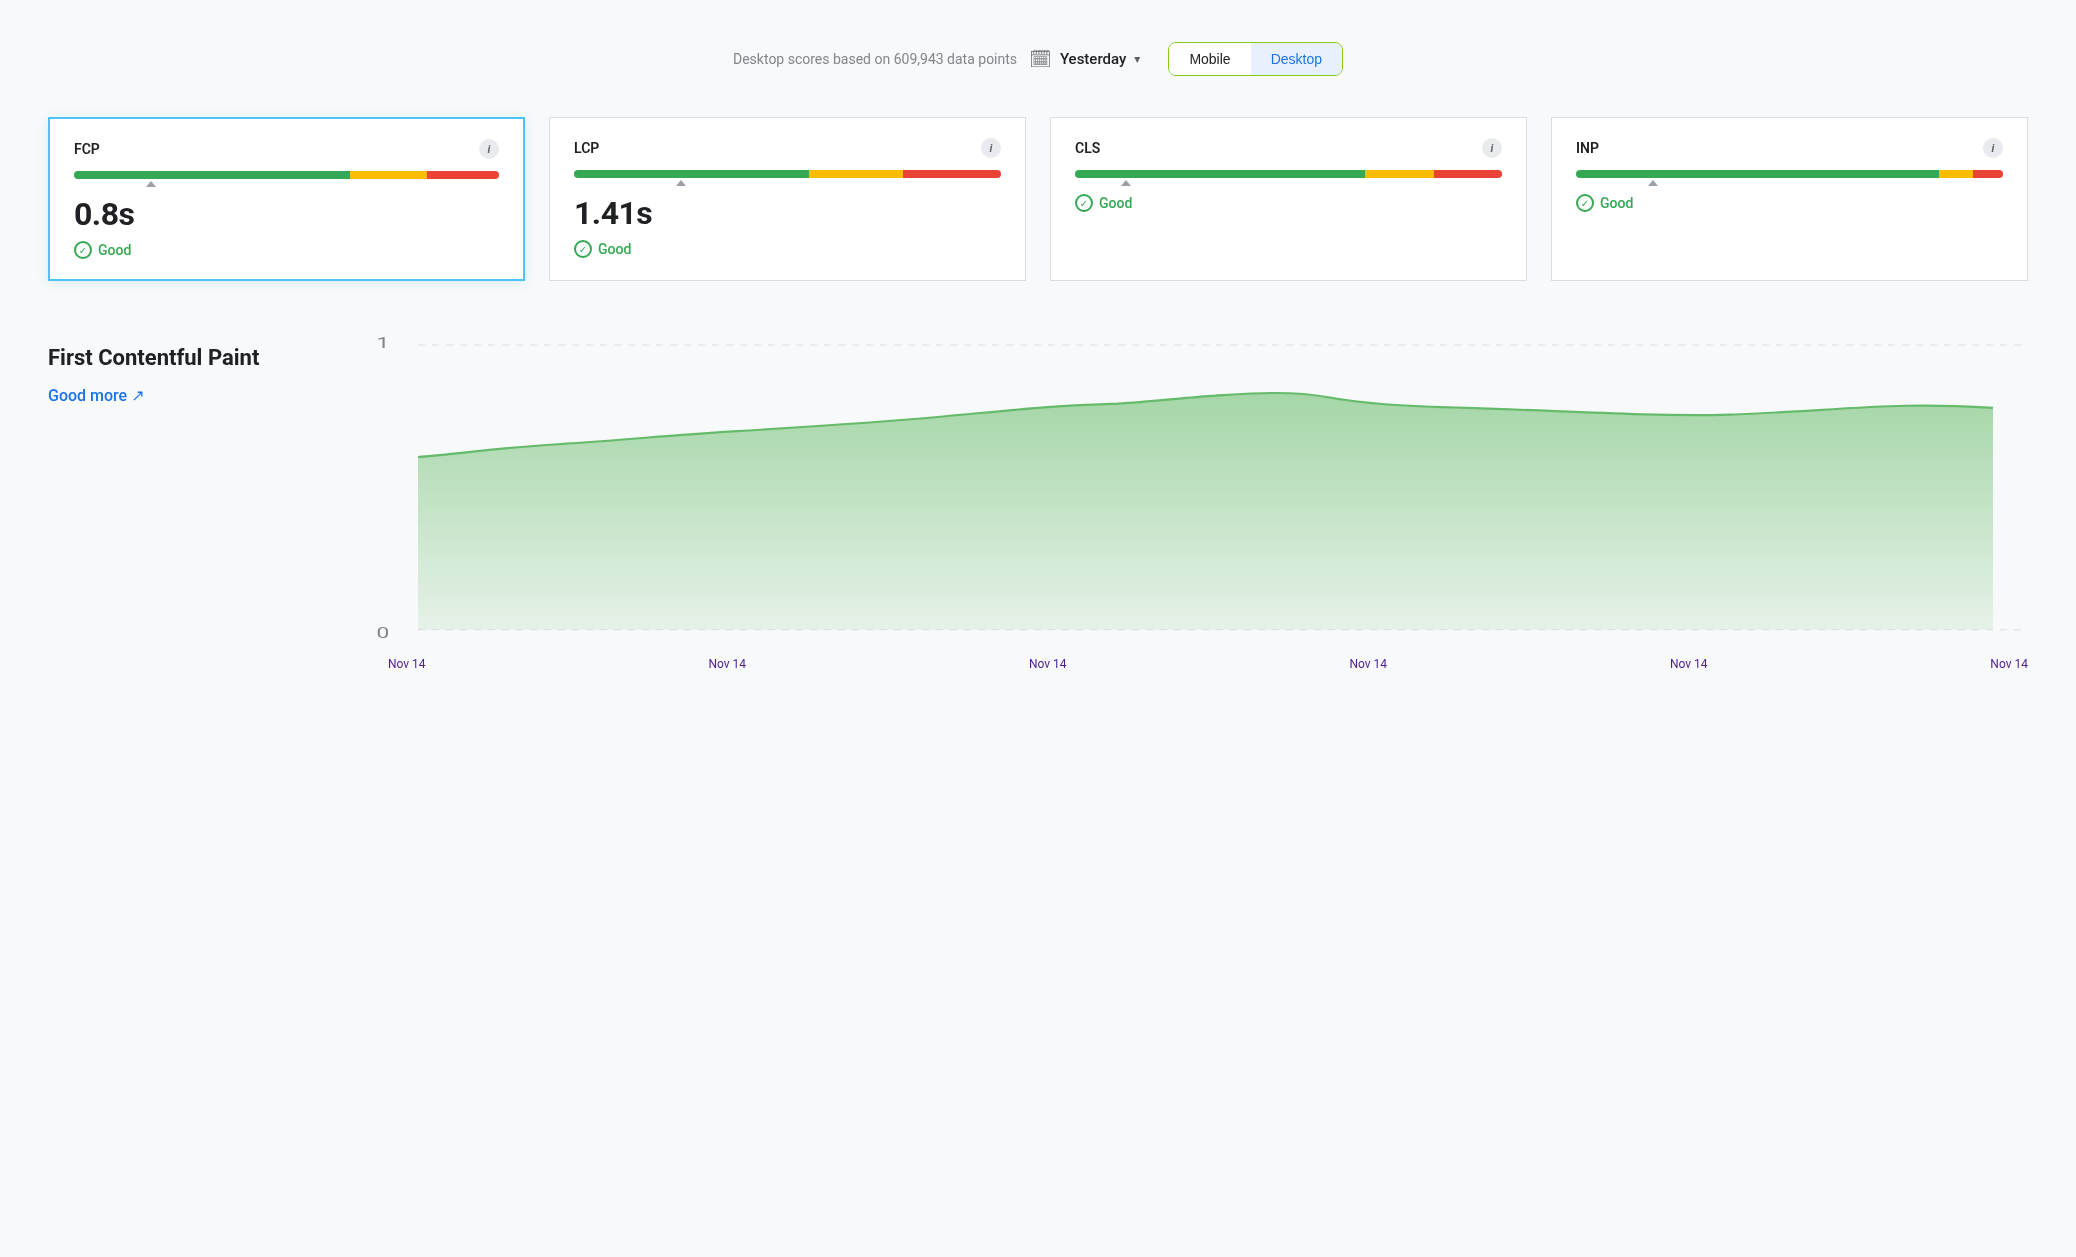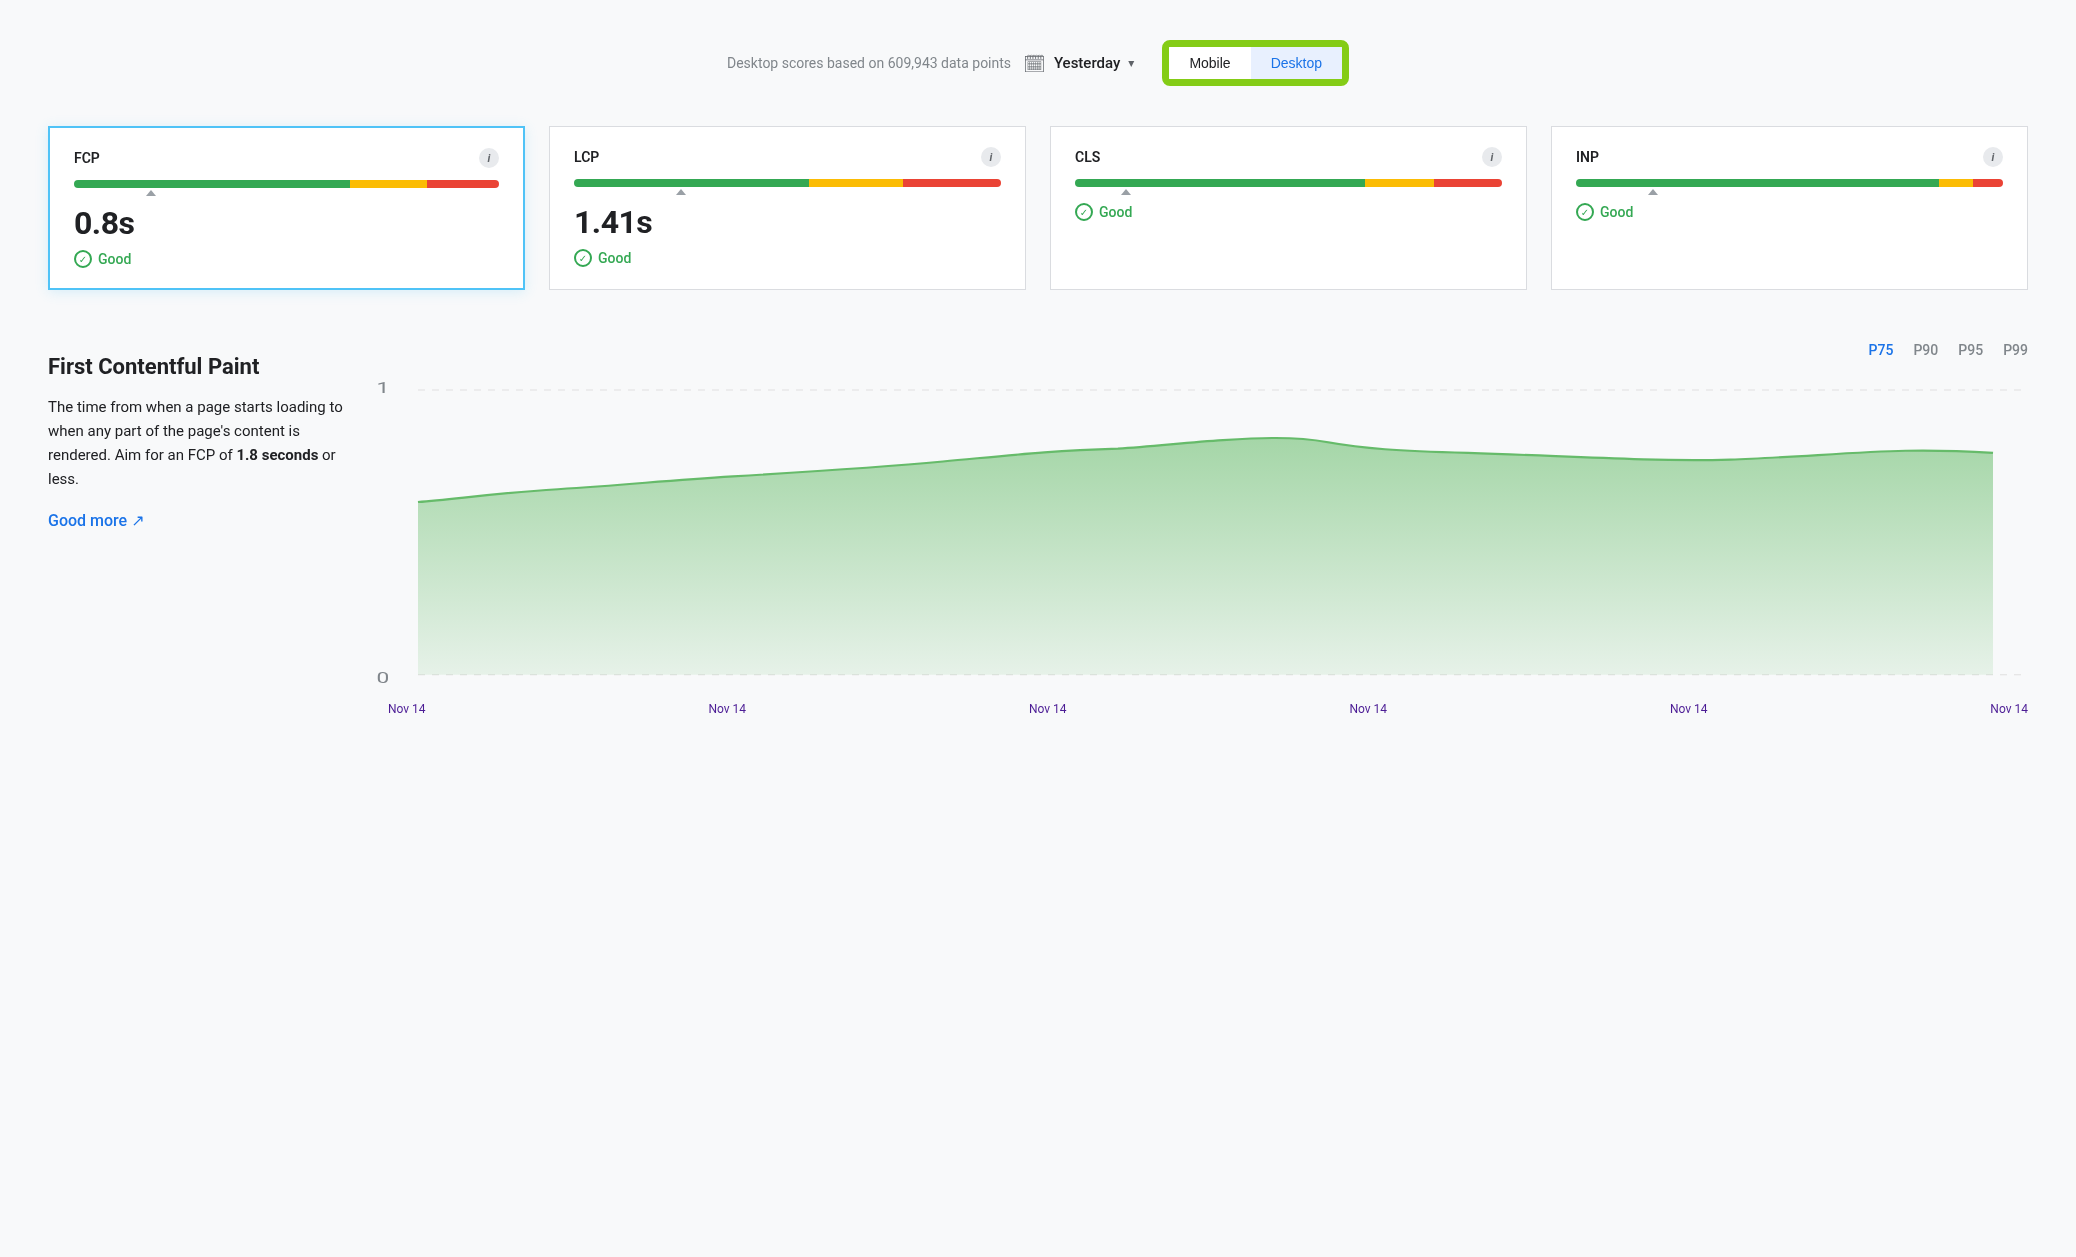--- a/index.html
+++ b/index.html
@@ -41,21 +41,21 @@
     .date-picker-icon {
       color: #5f6368;
       font-size: 18px;
     }
     .chevron-icon {
       font-size: 12px;
       color: #5f6368;
     }
     .device-toggle {
       display: flex;
-      border: 7px solid #84cc16;
+      border: 1px solid #84cc16;
       border-radius: 8px;
       overflow: hidden;
       background: white;
     }
     .device-btn {
       padding: 8px 20px;
       font-size: 14px;
       font-weight: 500;
       cursor: pointer;
       border: none;
@@ -348,37 +348,28 @@
     <div class="metric-status">
       <div class="status-check">✓</div>
       <span>Good</span>
     </div>
   </div>
 </div>
 
 <div class="chart-section">
   <div class="chart-description">
     <h2 class="chart-title">First Contentful Paint</h2>
-    <p class="chart-body-text">
-      The time from when a page starts loading to when any part of the page's content is rendered. Aim for an FCP of <strong>1.8 seconds</strong> or less.
-    </p>
     <a class="learn-more" href="#">
       <span>Good more</span>
       <span>↗</span>
     </a>
   </div>
 
   <div class="chart-container">
 
-    <div class="percentile-tabs">
-      <span class="percentile-tab active">P75</span>
-      <span class="percentile-tab">P90</span>
-      <span class="percentile-tab">P95</span>
-      <span class="percentile-tab">P99</span>
-    </div>
 
     <div class="chart-area">
       <svg class="chart-svg" viewBox="0 0 960 300" preserveAspectRatio="none">
 
         <text x="20" y="18" font-size="13" fill="#80868b" text-anchor="middle">1</text>
         <text x="20" y="290" font-size="13" fill="#80868b" text-anchor="middle">0</text>
 
         <line x1="40" y1="15" x2="960" y2="15" stroke="#e0e0e0" stroke-width="1" stroke-dasharray="4,4"></line>
         <line x1="40" y1="282" x2="960" y2="282" stroke="#e0e0e0" stroke-width="1" stroke-dasharray="4,4"></line>
 

